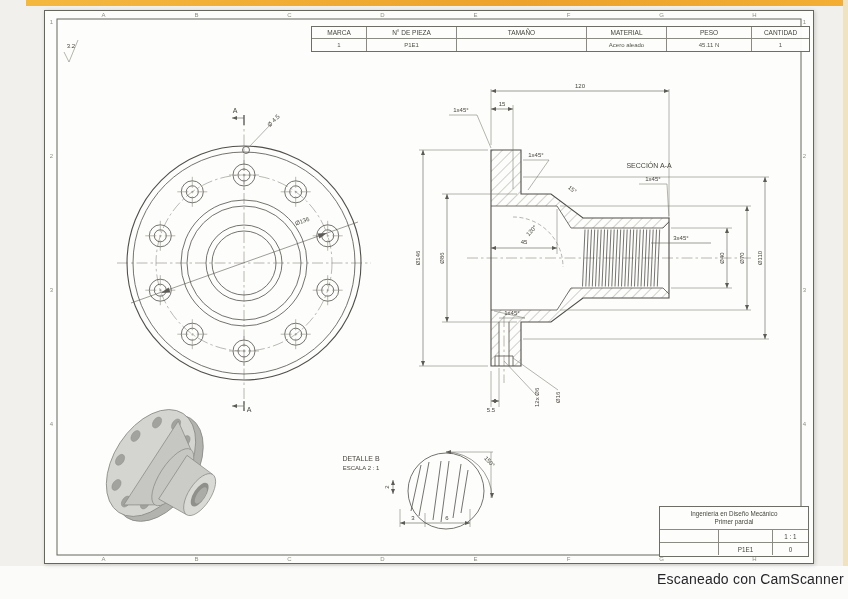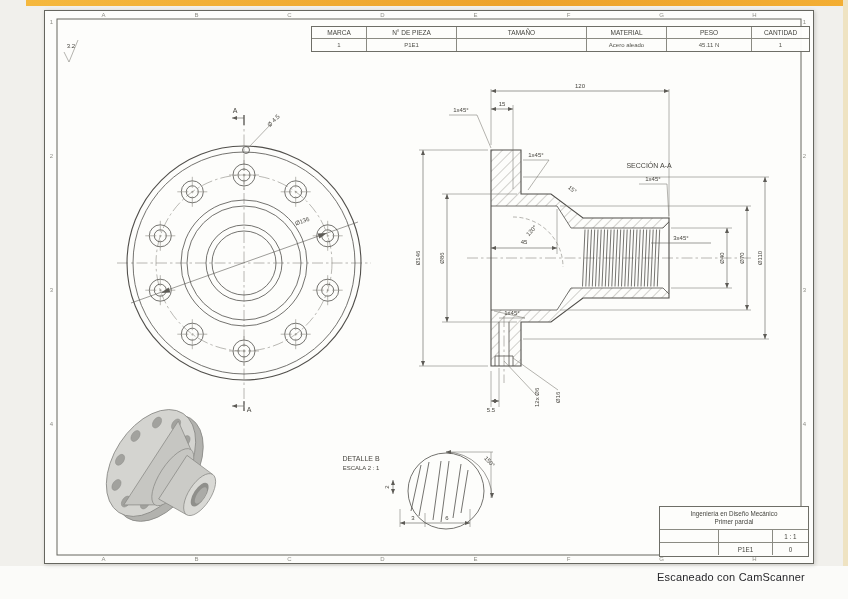--- a/index.html
+++ b/index.html
@@ -19,21 +19,21 @@
   .tb-top div{border-right:1px solid #8b8b83;border-bottom:1px solid #8b8b83;display:flex;align-items:center;justify-content:center;overflow:hidden;white-space:nowrap;}
   .tb-top div:nth-child(6n){border-right:none;}
   .tb-top div.v{border-bottom:none;font-size:6px;color:#55554e;}
   .tb-bot{position:absolute;left:614px;top:495px;width:148px;height:49px;border:1px solid #6e6e67;background:#fdfdfb;font-size:6.3px;color:#45453f;display:flex;flex-direction:column;}
   .tb-bot .r1{flex:0 0 22px;border-bottom:1px solid #8b8b83;display:flex;flex-direction:column;align-items:center;justify-content:center;line-height:1.25;text-align:center;}
   .tb-bot .row{flex:0 0 12px;display:flex;border-bottom:1px solid #8b8b83;}
   .tb-bot .row:last-child{border-bottom:none;}
   .tb-bot .c{border-right:1px solid #8b8b83;display:flex;align-items:center;justify-content:center;}
   .tb-bot .c:last-child{border-right:none;}
   .c1{width:58px}.c2{width:53px}.c3{flex:1}
-  .footer{position:absolute;left:657px;top:571px;font-size:11px;color:#26262a;letter-spacing:.2px;}
+  .footer{position:absolute;left:657px;top:571px;font-size:14px;color:#26262a;letter-spacing:.2px;}
   
   .ol{fill:none;stroke:#514f4b;stroke-width:1.1;}
   .ol2{fill:none;stroke:#514f4b;stroke-width:.8;}
   .thin{fill:none;stroke:#77756e;stroke-width:.55;}
   .dim{fill:none;stroke:#5d5b56;stroke-width:.6;}
   .cl{fill:none;stroke:#807e77;stroke-width:.55;stroke-dasharray:11 3 2.5 3;}
   .hatchf{fill:url(#hp);stroke:none;}
   .wf{fill:#fdfdfb;stroke:none;}
   .t{font:6px "Liberation Sans",sans-serif;fill:#47453f;text-anchor:middle;}
   .t7{font:7px "Liberation Sans",sans-serif;fill:#47453f;text-anchor:middle;}

